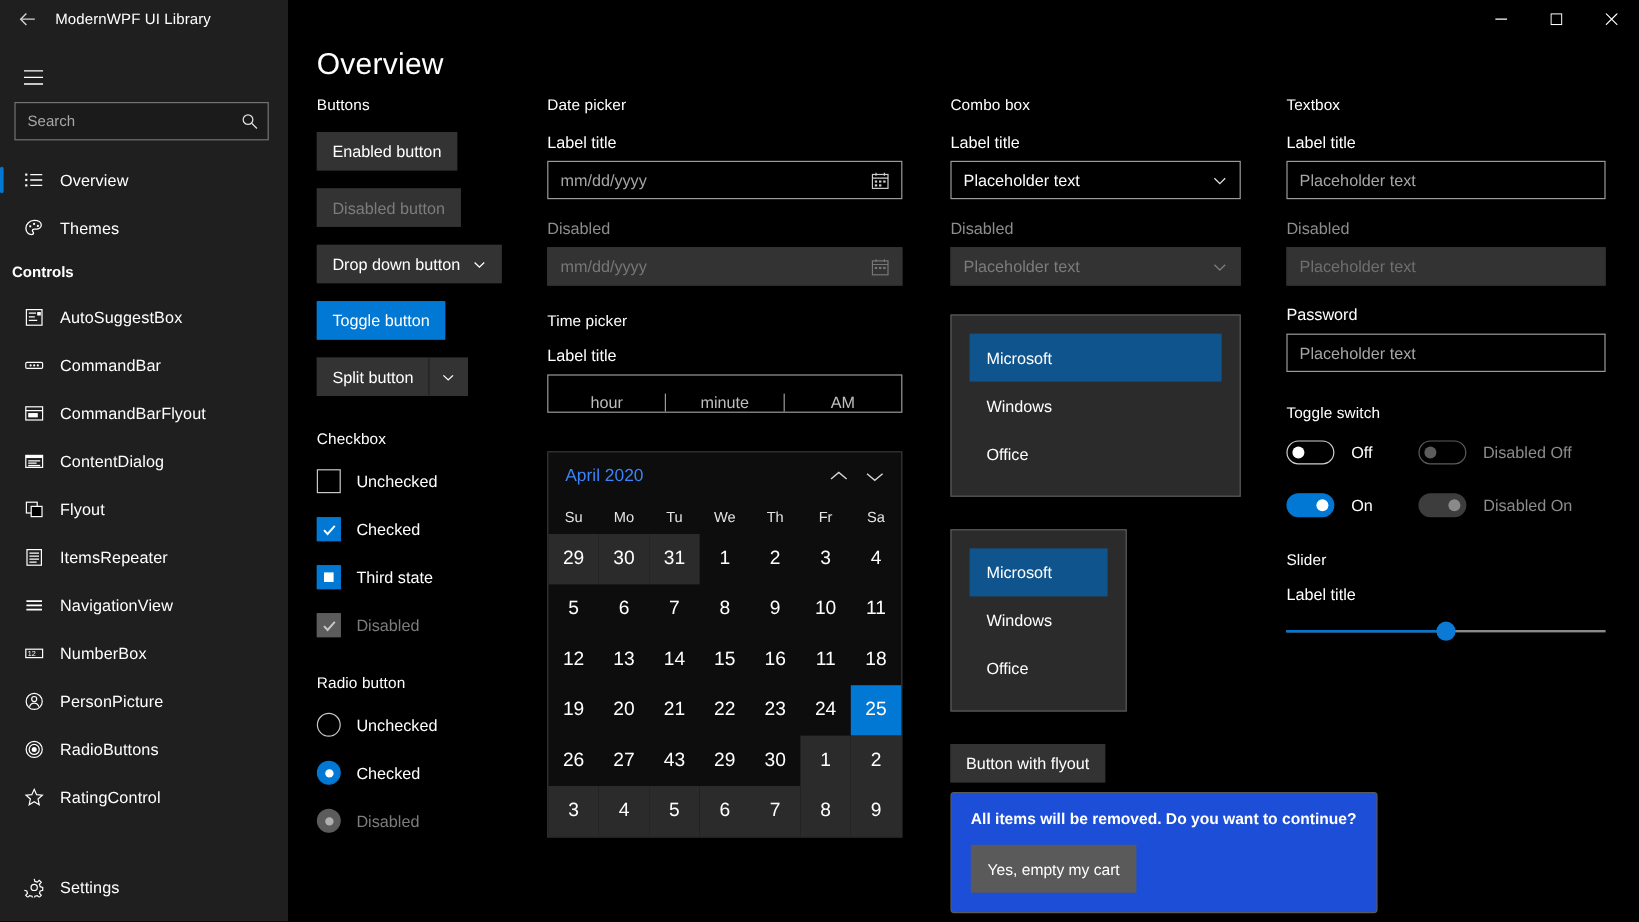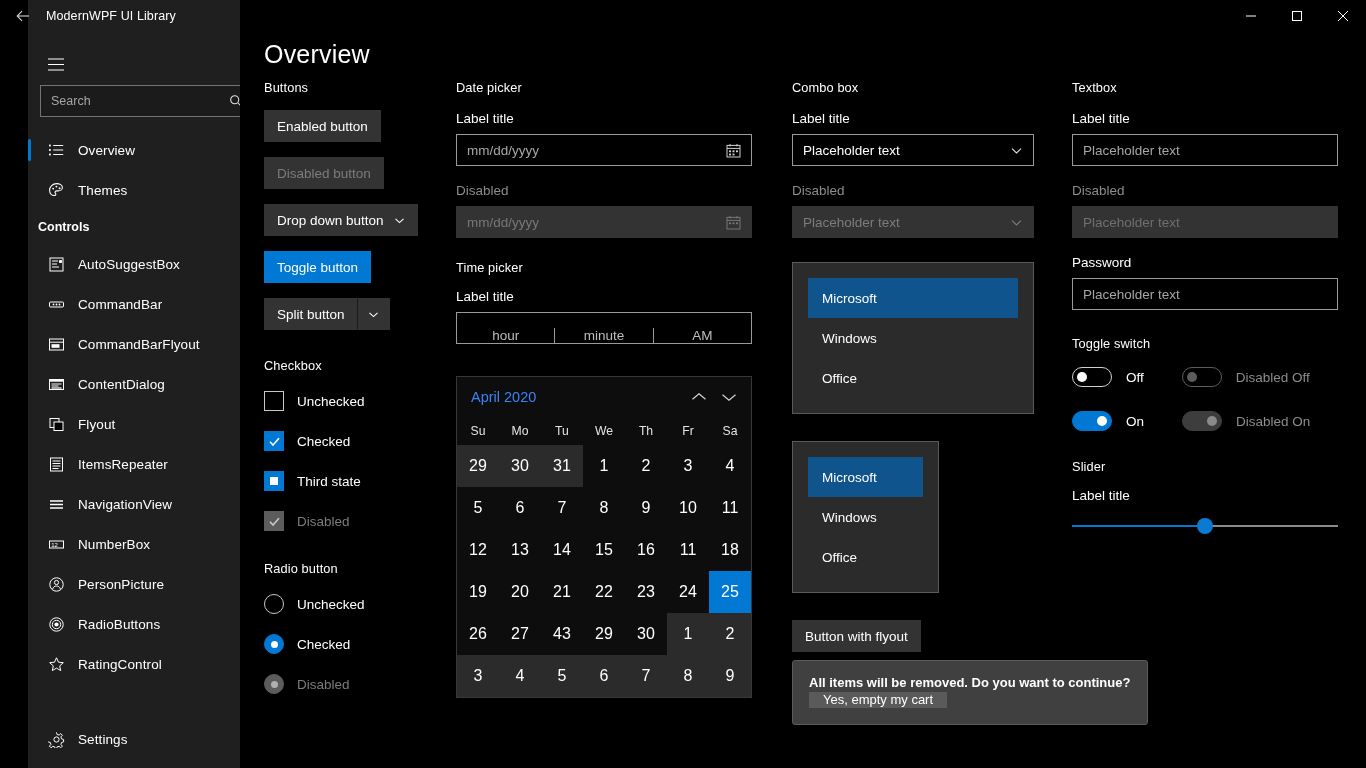--- a/index.html
+++ b/index.html
@@ -31,21 +31,20 @@
     width: 46px; height: 32px; display:flex; align-items:center; justify-content:center;
     color: #ffffff;
   }
   .wc svg { width: 10px; height: 10px; }
 
   
   #sidebar {
     position: absolute; left: 0; top: 0; width: 240px; height: 768px;
     background: #1f1f1f;
     border-right: 0px;
-    margin-left: 28px;
   }
   #hamburger {
     position:absolute; left: 8px; top: 46px; width: 40px; height: 36px;
     display:flex; align-items:center; justify-content:center;
   }
   #hamburger svg { width: 16px; height: 13px; }
   #search-wrap {
     position: absolute; left: 12px; top: 85px; width: 212px; height: 32px;
     border: 1px solid #737373; background: #1b1b1b;
     display: flex; align-items: center;
@@ -184,27 +183,27 @@
   .combo .cc svg { width: 13px; height: 13px; }
 
   .listbox { border: 1px solid #5a5a5a; background: #2b2b2b; padding: 15px; }
   .listbox .li {
     height: 40px; display: flex; align-items: center; padding-left: 14px;
     font-size: 13.5px; color: #ffffff;
   }
   .listbox .li.sel { background: #0f548c; }
 
   #flyout-card {
-    border: 1px solid #5a5a5a; background: #404040; border-radius: 3px;
+    border: 1px solid #5a5a5a; background: #1d4ed8; border-radius: 3px;
     padding: 14px 16px 16px 16px; width: 356px;
   }
   #flyout-text { font-size: 13px; font-weight: bold; color: #ffffff; }
   #flyout-btn {
-    background: #5a5a5a; color: #fff; border: none;
-    font-size: 13px; height: 16px; padding: 0 14px; display: inline-flex; align-items: center;
+    margin-top: 14px; background: #5a5a5a; color: #fff; border: none;
+    font-size: 13px; height: 40px; padding: 0 14px; display: inline-flex; align-items: center;
     font-family: "Liberation Sans", sans-serif;
   }
 
   
   #col-text { left: 832px; width: 270px; }
   .tbox {
     height: 32px; border: 1px solid #9a9a9a; background: transparent;
     display:flex; align-items:center; padding: 0 10px; color: #a6a6a6; font-size: 13.5px;
   }
   .tbox.disabled { background: #333333; border-color: #333333; color: #6f6f6f; }

